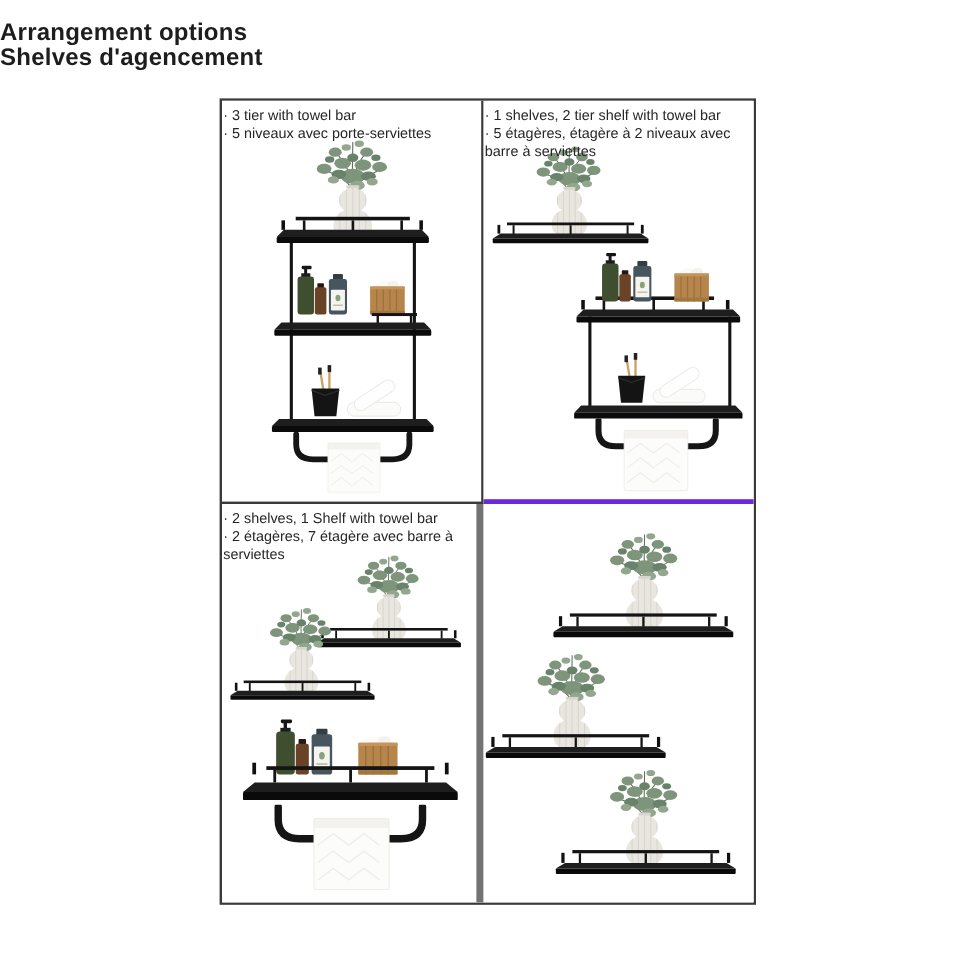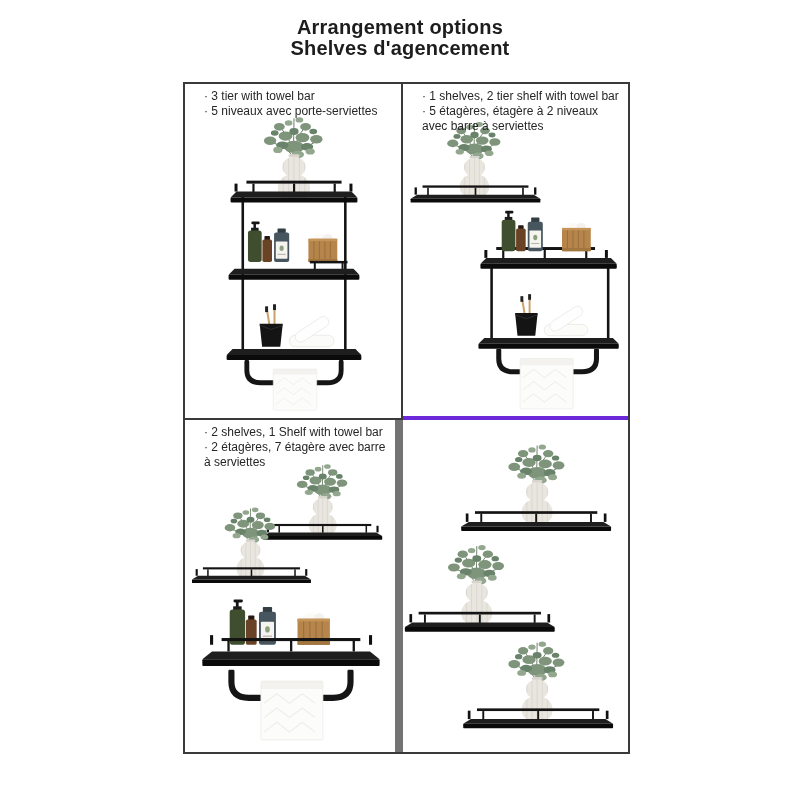--- a/index.html
+++ b/index.html
@@ -1,33 +1,33 @@
 <!DOCTYPE html>
 <html><head>
 <meta charset="utf-8">
 <style>
   html,body{margin:0;padding:0;}
   body{
     width:800px;height:800px;position:relative;background:#ffffff;
     font-family:"Liberation Sans", sans-serif;color:#1f1f1f;overflow:hidden;
   }
   .title{
-    position:absolute;top:17px;left:0;width:800px;text-align:center;
+    position:absolute;top:17px;left:0;width:800px;text-align:left;
     font-weight:700;font-size:20px;line-height:21px;letter-spacing:.2px;color:#1d1d1d;
   }
   .grid{
     position:absolute;left:183px;top:82px;width:447px;height:672px;
     box-sizing:border-box;border:2px solid #3a3a3a;background:#fff;
     display:grid;grid-template-columns:218px 1fr;grid-template-rows:336px 1fr;
   }
   .cell{position:relative;overflow:hidden;background:#fff;}
   .cell.tl{border-right:2px solid #3a3a3a;border-bottom:2px solid #3a3a3a;}
   .cell.tr{border-bottom:4px solid #6d28d9;}
-  .cell.bl{border-right:8px solid #737373;}
-  .notes{position:relative;z-index:2;padding:5px 7px 0 19px;font-size:12px;line-height:15px;color:#262626;}
+  .cell.bl{border-right:6px solid #737373;}
+  .notes{position:relative;z-index:2;padding:5px 7px 0 1px;font-size:12px;line-height:15px;color:#262626;}
   .art{position:absolute;left:0;top:0;width:100%;height:100%;z-index:1;display:block;}
   .defs{position:absolute;width:0;height:0;overflow:hidden;}
 </style>
 </head>
 <body>
 
 <svg class="defs" aria-hidden="true">
   <defs>
 
     <symbol id="sym-vaseplant" viewBox="0 0 90 110">

